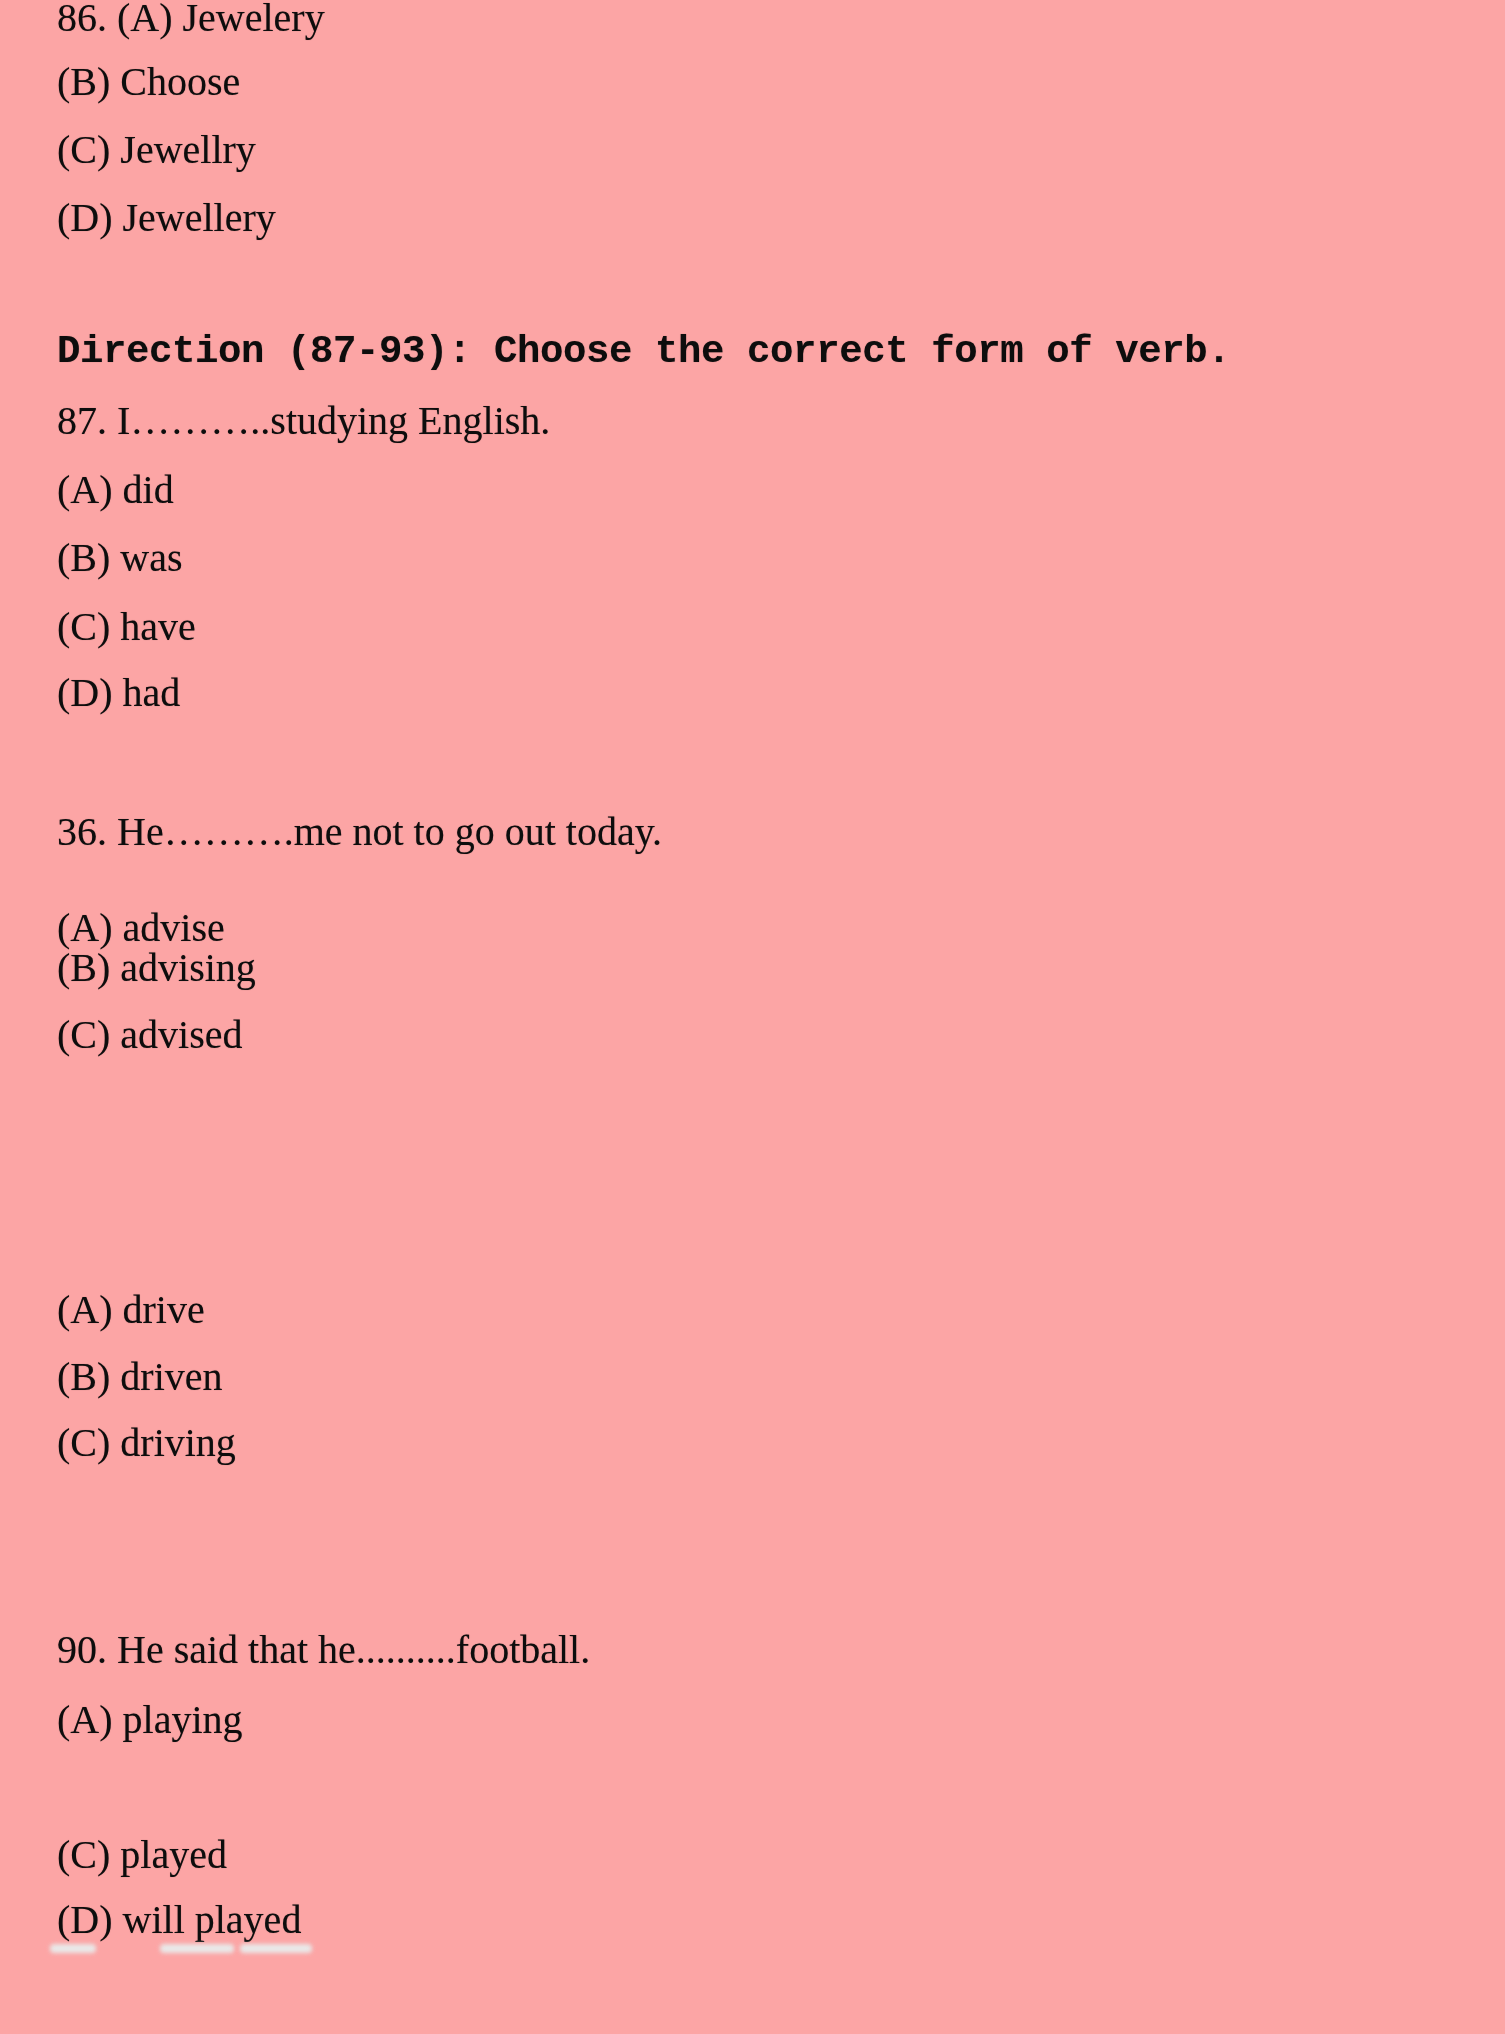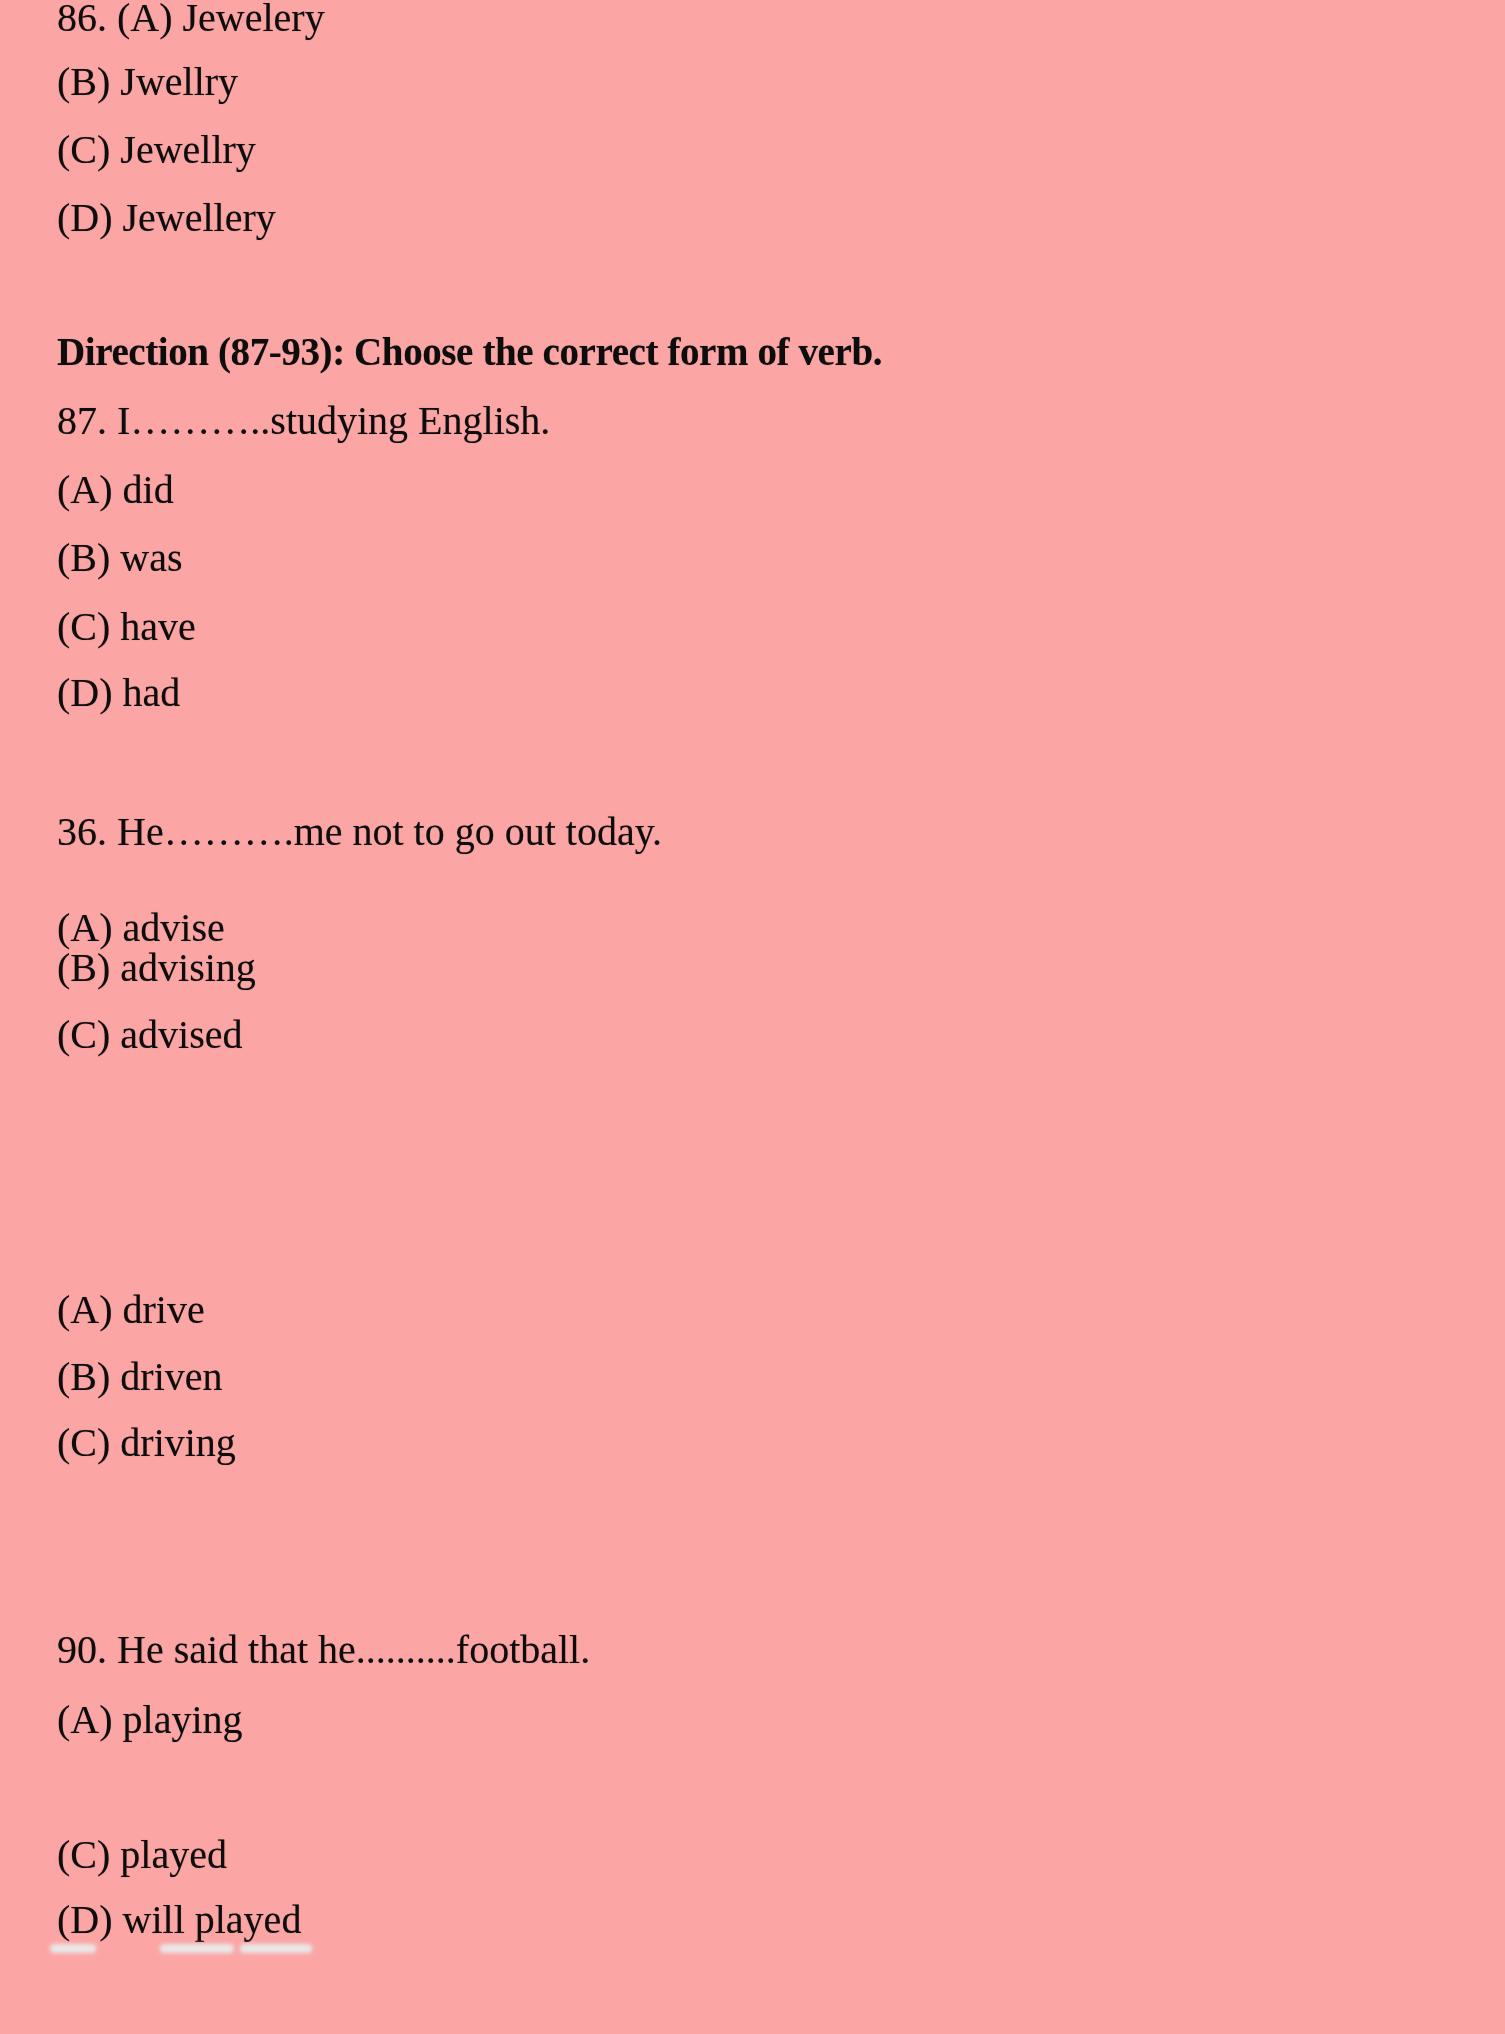--- a/index.html
+++ b/index.html
@@ -23,37 +23,38 @@
     font-size: 40px;
     line-height: 1.4;
     white-space: pre;
     color: #0d0d0d;
     text-shadow: 0 0 1px rgba(0,0,0,0.35);
   }
   .heading {
     font-weight: bold;
     font-size: 39px;
     letter-spacing: -0.4px;
+    font-family: Liberation Mono, monospace;
   }
   
   .smudge {
     position: absolute;
     height: 9px;
     background: #e9e9e9;
     filter: blur(2px);
     border-radius: 4px;
   }
 </style>
 </head>
 <body>
 
 <div class="page">
 
   <div class="line" style="top:-10px">86. (A) Jewelery</div>
-  <div class="line" style="top:54px">(B) Jwellry</div>
+  <div class="line" style="top:54px">(B) Choose</div>
   <div class="line" style="top:122px">(C) Jewellry</div>
   <div class="line" style="top:190px">(D) Jewellery</div>
 
   <div class="line heading" style="top:325px">Direction (87-93): Choose the correct form of verb.</div>
 
   <div class="line" style="top:393px">87. I………..studying English.</div>
   <div class="line" style="top:462px">(A) did</div>
   <div class="line" style="top:530px">(B) was</div>
   <div class="line" style="top:599px">(C) have</div>
   <div class="line" style="top:665px">(D) had</div>

